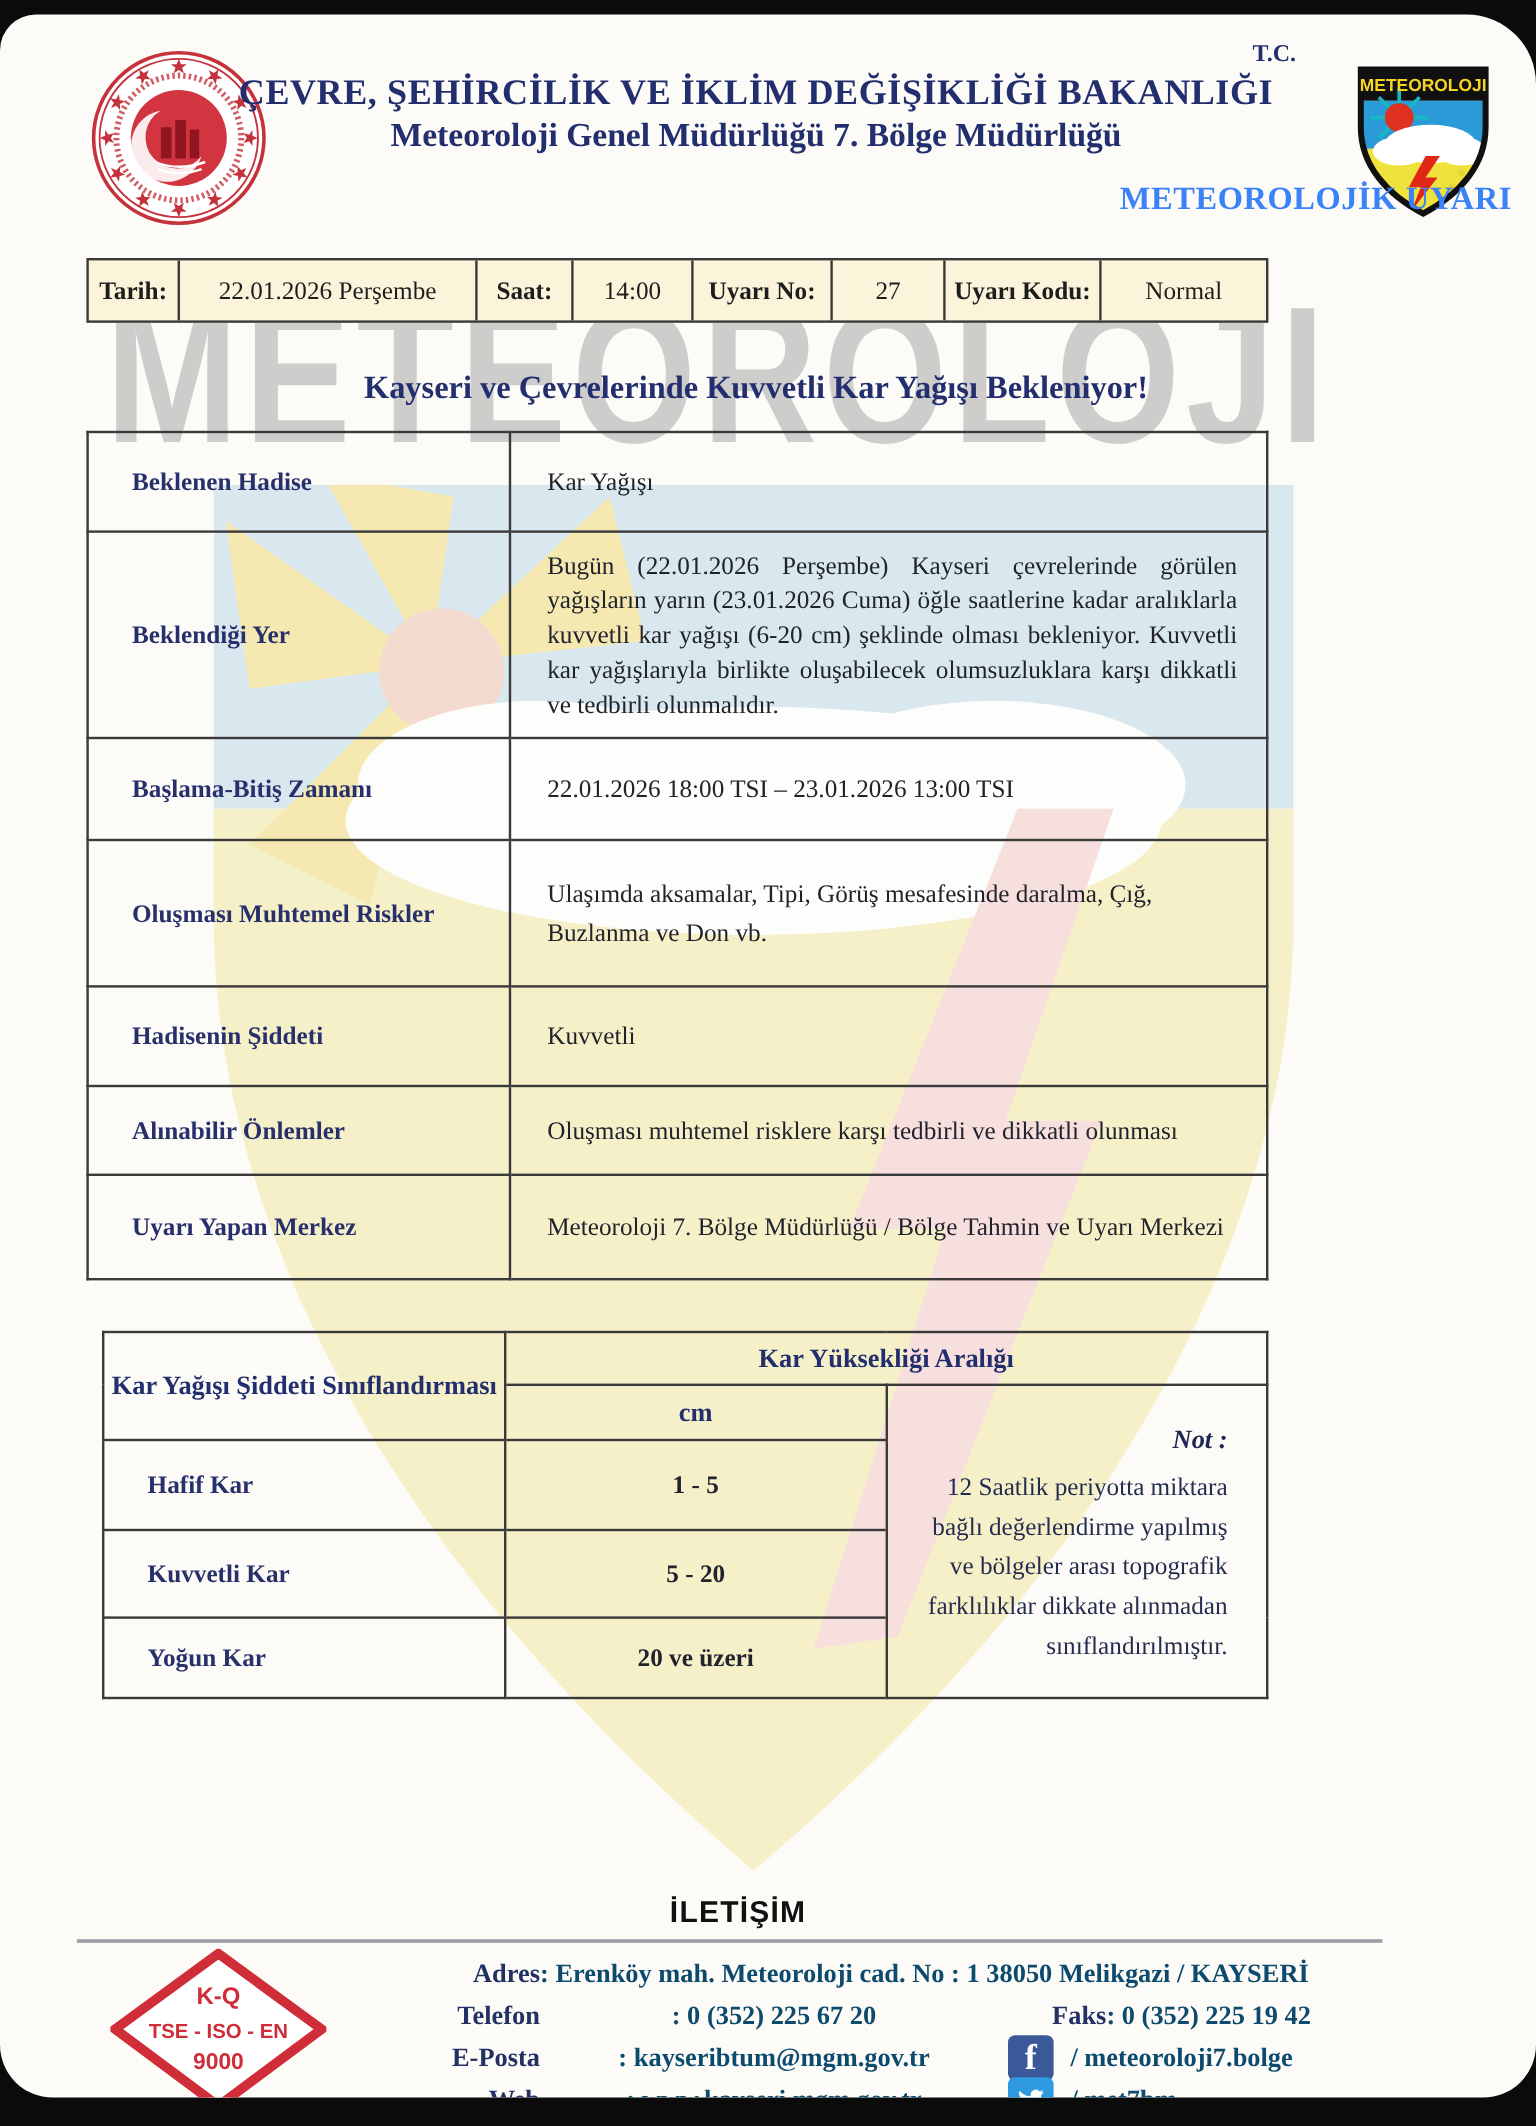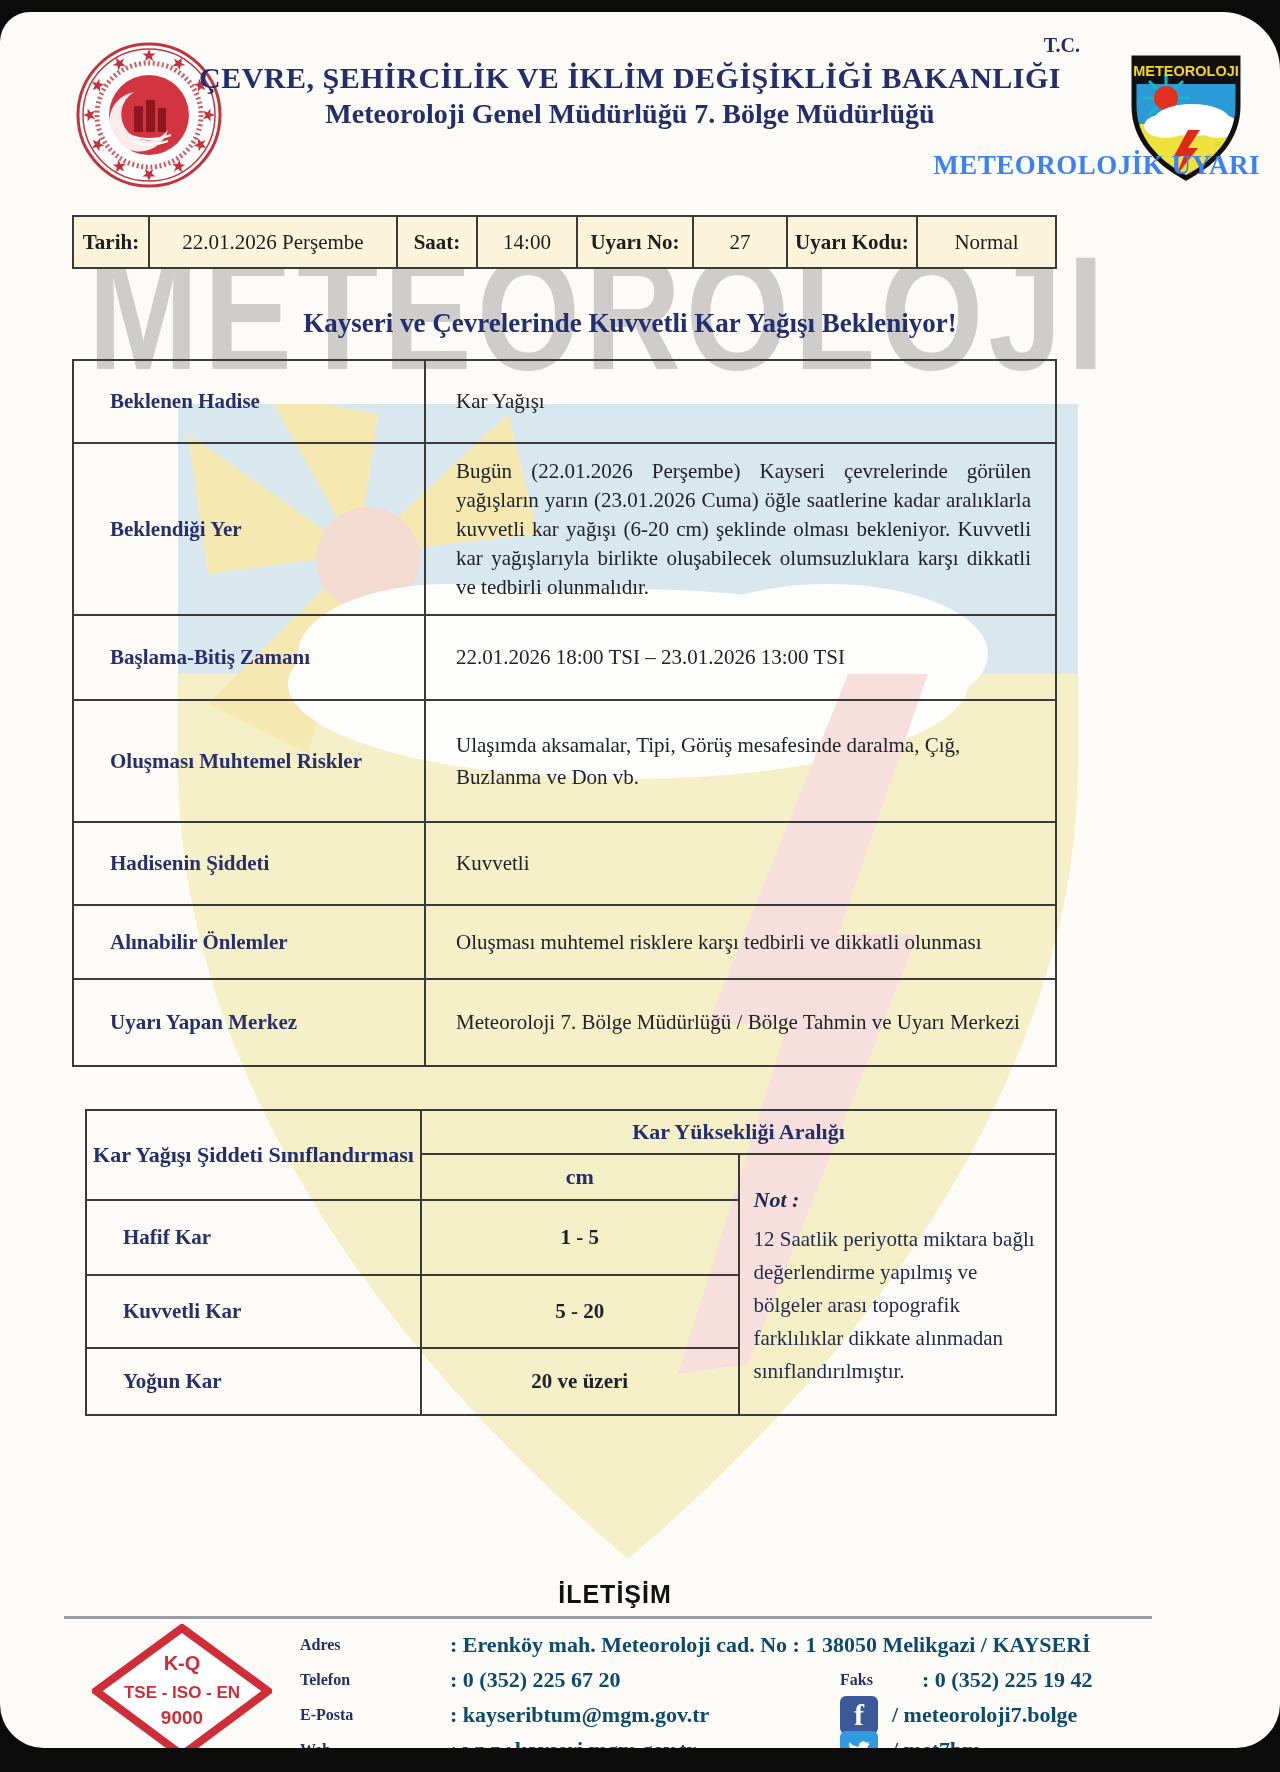--- a/index.html
+++ b/index.html
@@ -56,36 +56,36 @@
   .details .val{font-size:21px;color:#20222c;padding:8px 24px 8px 30px;}
   .details .val.par{text-align:justify;line-height:29px;}
   
   .classif{position:absolute;left:85px;top:1097px;width:972px;table-layout:fixed;}
   .classif td{border:2px solid #3a3a3a;box-sizing:border-box;vertical-align:middle;}
   .classif .c-head{
     color:#232e6e;font-weight:bold;font-size:22px;text-align:center;line-height:30px;
   }
   .classif .c-lbl{color:#27306b;font-weight:bold;font-size:21px;padding-left:36px;}
   .classif .c-val{font-size:21px;color:#20222c;text-align:center;}
-  .note-cell{padding:6px 14px;text-align:left;vertical-align:top;}
+  .note-cell{padding:6px 32px;text-align:right;vertical-align:top;}
   .note-title{color:#1e2752;font-weight:bold;font-style:italic;font-size:22px;margin:6px 0 10px 0;}
   .note-text{color:#232c4e;font-size:21px;line-height:33px;}
   
   .contact-heading{
     position:absolute;left:0;top:1568px;width:1230px;text-align:center;
     font-family:"Liberation Sans",sans-serif;font-weight:bold;font-size:25px;
     color:#111;letter-spacing:1px;
   }
   .rule{position:absolute;left:64px;top:1604px;width:1088px;height:3px;background:#9aa0a6;}
   .cert{position:absolute;left:92px;top:1612px;}
   .contact-grid{position:absolute;left:300px;top:1616px;width:900px;}
   .c-row{display:flex;align-items:center;height:34px;}
-  .c-label{width:150px;color:#233063;font-weight:bold;font-size:16px;}
+  .c-label{width:150px;color:#233063;font-weight:bold;font-size:22px;text-align:right;}
   .c-val{color:#0c4a6e;font-weight:bold;font-size:22px;}
-  .c-val.mid{width:390px;}
+  .c-val.mid{width:390px;text-align:center;}
   .c-label.right{width:82px;}
   .c-icon{width:38px;height:38px;border-radius:6px;margin-right:14px;
     display:flex;align-items:center;justify-content:center;}
   .c-icon.fb{background:#3b5998;color:#fff;font-family:"Liberation Serif",serif;
     font-weight:bold;font-size:30px;}
   .c-icon.tw{background:#2f9ae0;}
   .c-row + .c-row{margin-top:1px;}
 </style>
 </head>
 <body>

